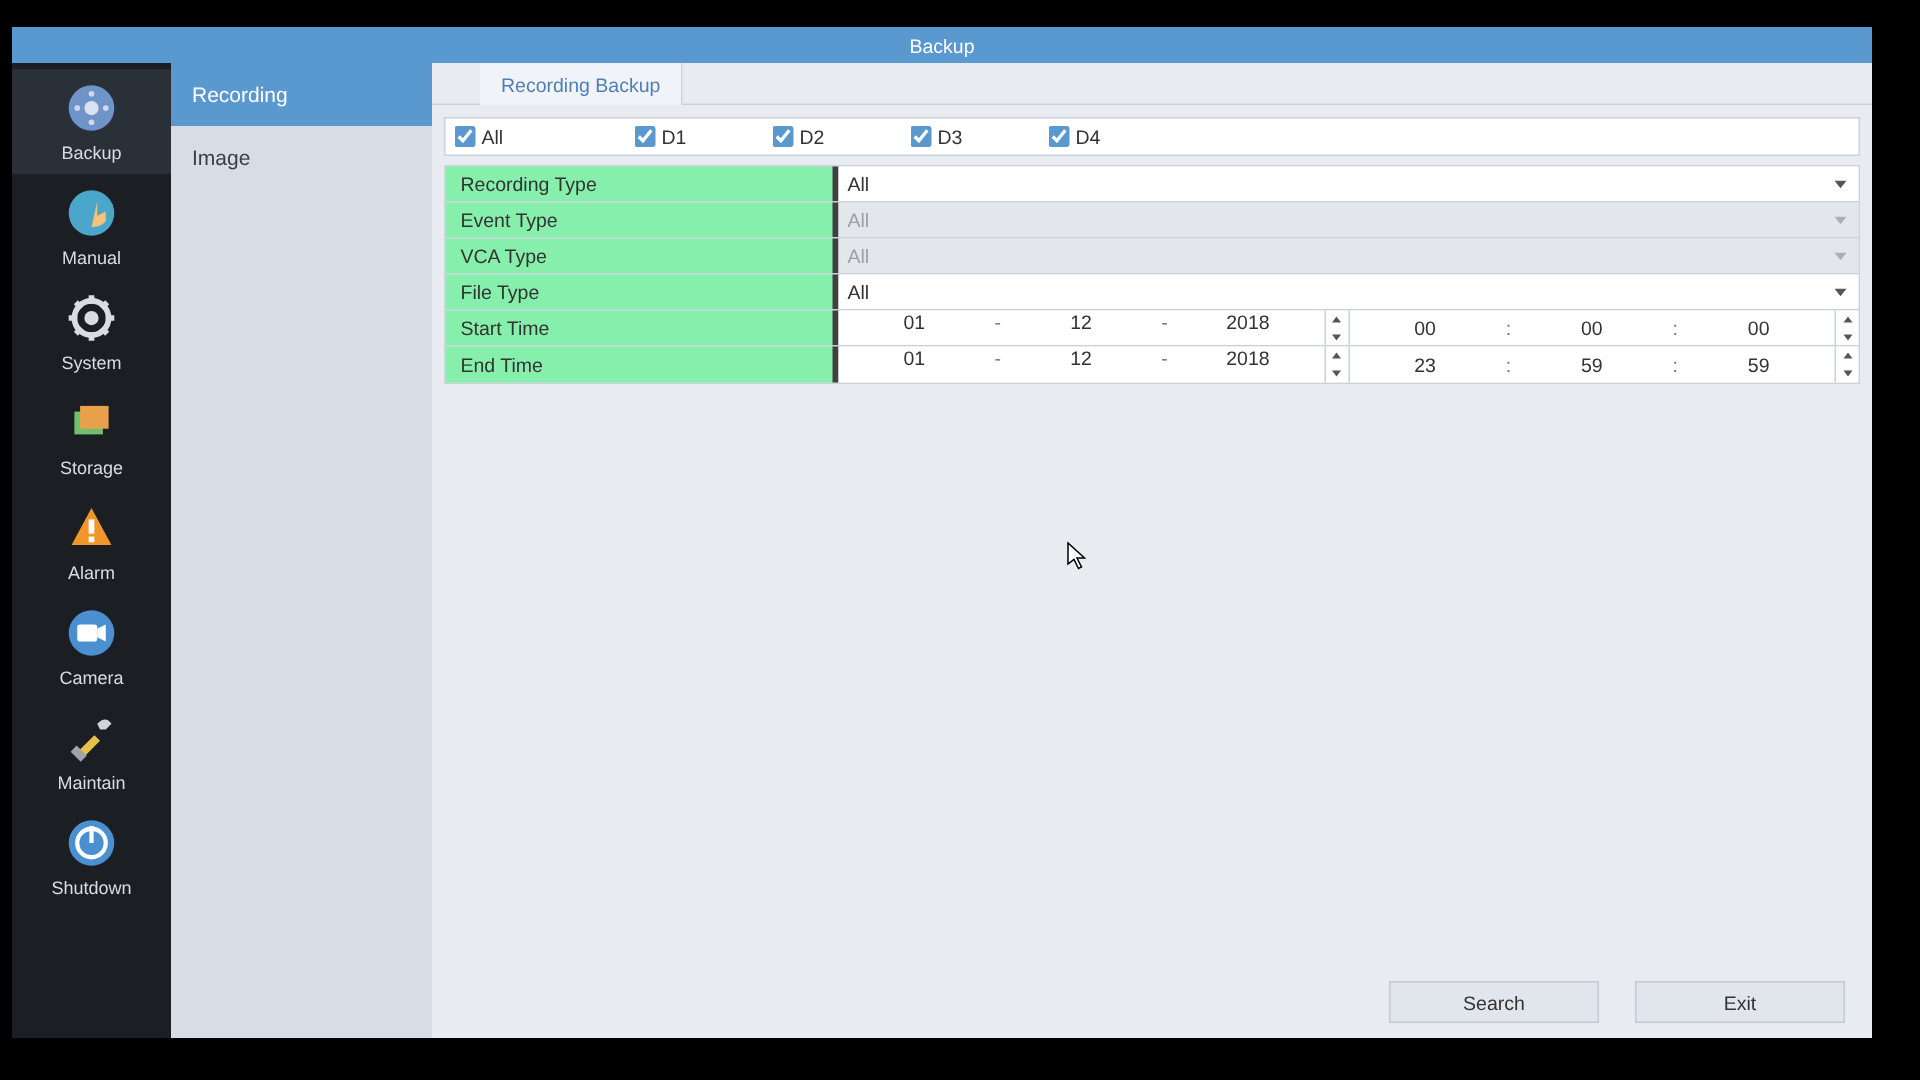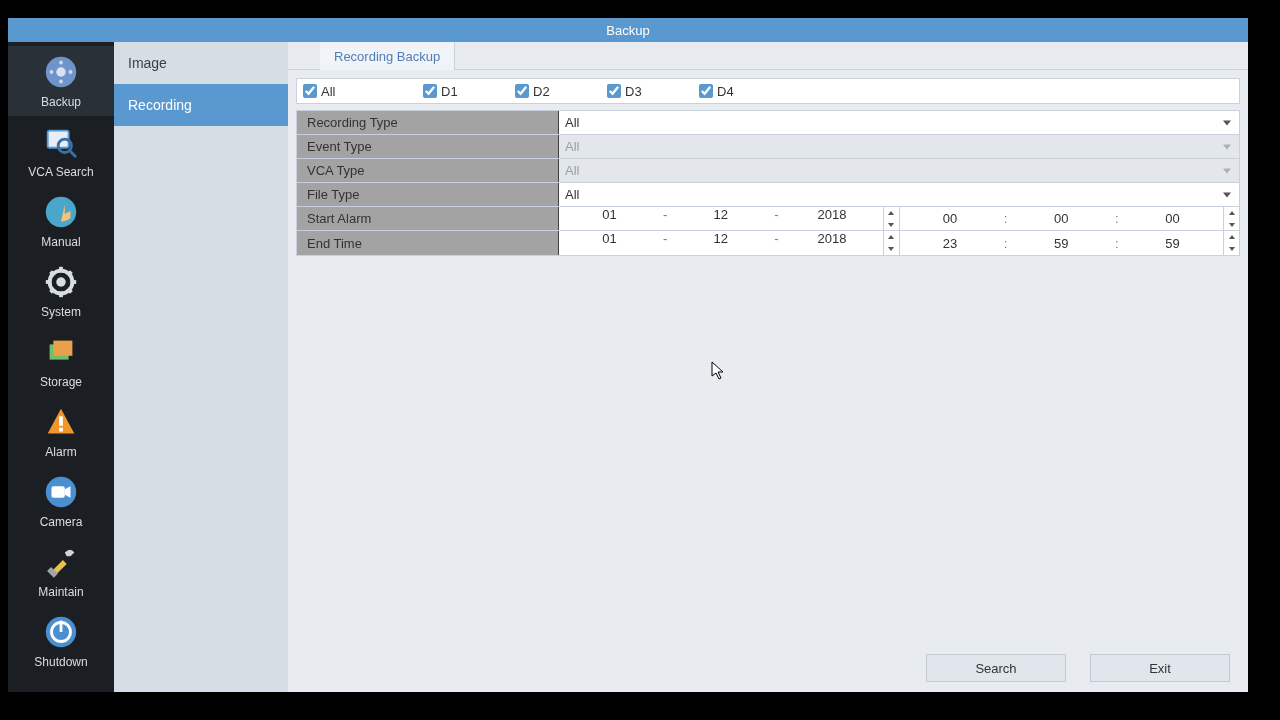--- a/index.html
+++ b/index.html
@@ -20,21 +20,21 @@
   .tab { padding: 0 14px; height: 28px; display: flex; align-items: center; font-size: 13px; color: #4f7fb5; background: #f0f3f7; border-right: 1px solid #c9d1dc; cursor: pointer; }
   .content { padding: 8px; flex: 1; }
   .channel-row { height: 26px; background: #fff; border: 1px solid #c9d1dc; display: flex; align-items: center; padding-left: 6px; gap: 0; }
   .ch { display: flex; align-items: center; gap: 4px; font-size: 13px; color: #333; }
   .ch input { width: 14px; height: 14px; accent-color: #5a98d0; }
   .ch.all { width: 120px; }
   .ch.d { width: 92px; }
   .form { margin-top: 6px; border: 1px solid #c9d1dc; }
   .row { display: flex; height: 24px; border-bottom: 1px solid #c9d1dc; }
   .row:last-child { border-bottom: none; }
-  .row-label { width: 262px; background: #a3a3a3; border-right: 1px solid #404040; padding-left: 10px; display: flex; align-items: center; font-size: 13px; color: #333; }
+  .row-label { width: 262px; background: #86efac; border-right: 4px solid #404040; padding-left: 10px; display: flex; align-items: center; font-size: 13px; color: #333; }
   .row-value { flex: 1; background: #fff; display: flex; align-items: center; padding-left: 6px; font-size: 13px; color: #333; position: relative; }
   .row-value.disabled { background: #e3e7ec; color: #9aa0a8; }
   .row-value .caret { position: absolute; right: 8px; top: 50%; transform: translateY(-50%); width: 0; height: 0; border-left: 4px solid transparent; border-right: 4px solid transparent; border-top: 5px solid #555; }
   .row-value.disabled .caret { border-top-color: #aab0b8; }
   .time-row .row-value { padding: 0; }
   .date-box { flex: 1; display: flex; align-items: flex-start; border-right: 1px solid #c9d1dc; position: relative; }
   .time-box { flex: 1; display: flex; align-items: center; position: relative; }
   .seg { flex: 1; text-align: center; font-size: 13px; color: #333; }
   .sep { width: 10px; text-align: center; color: #777; font-size: 13px; }
   .spinner { width: 16px; height: 24px; display: flex; flex-direction: column; border-left: 1px solid #c9d1dc; }
@@ -64,30 +64,20 @@
               <circle cx="30" cy="20" r="2" fill="#cfd9e8"></circle>
               <circle cx="20" cy="30" r="2" fill="#cfd9e8"></circle>
               <circle cx="10" cy="20" r="2" fill="#cfd9e8"></circle>
             </svg>
         </span>
         <span>Backup</span>
       </div>
       <div class="side-item">
         <span class="icon">
           <svg viewBox="0 0 40 40">
-              <rect x="6" y="8" width="22" height="18" rx="2" fill="#e6eef7" stroke="#5a98d0" stroke-width="2"></rect>
-              <circle cx="24" cy="24" r="7" fill="none" stroke="#3a6fa8" stroke-width="3"></circle>
-              <line x1="29" y1="29" x2="35" y2="35" stroke="#3a6fa8" stroke-width="3" stroke-linecap="round"></line>
-            </svg>
-        </span>
-        <span>VCA Search</span>
-      </div>
-      <div class="side-item">
-        <span class="icon">
-          <svg viewBox="0 0 40 40">
               <circle cx="20" cy="20" r="16" fill="#4aa7c9"></circle>
               <path d="M24 12 L24 22 L30 19 L30 26 Q26 30 20 30" fill="#f5c27a"></path>
             </svg>
         </span>
         <span>Manual</span>
       </div>
       <div class="side-item">
         <span class="icon">
           <svg viewBox="0 0 40 40">
               <circle cx="20" cy="20" r="12" fill="none" stroke="#d8dde3" stroke-width="4"></circle>
@@ -151,22 +141,22 @@
               <circle cx="20" cy="20" r="16" fill="#4a8fd0"></circle>
               <circle cx="20" cy="20" r="10" fill="none" stroke="#fff" stroke-width="3"></circle>
               <line x1="20" y1="8" x2="20" y2="20" stroke="#fff" stroke-width="3"></line>
             </svg>
         </span>
         <span>Shutdown</span>
       </div>
     </div>
 
     <div class="subnav">
+      <div class="subnav-item active">Recording</div>
       <div class="subnav-item">Image</div>
-      <div class="subnav-item active">Recording</div>
     </div>
 
     <div class="main">
       <div class="tabbar">
         <div class="tab">Recording Backup</div>
       </div>
       <div class="content">
         <div class="channel-row">
           <label class="ch all">
               <input type="checkbox" checked="" style="">
@@ -213,21 +203,21 @@
               </div>
           </div>
           <div class="row">
             <div class="row-label">File Type</div>
             <div class="row-value">
                 <span>All</span>
                 <span class="caret"></span>
               </div>
           </div>
           <div class="row time-row">
-            <div class="row-label">Start Alarm</div>
+            <div class="row-label">Start Time</div>
             <div class="row-value">
               <div class="date-box">
                 <span class="seg">01</span>
                   <span class="sep">-</span>
                 <span class="seg">12</span>
                   <span class="sep">-</span>
                 <span class="seg">2018</span>
                 <div class="spinner">
                     <div class="up"></div>
                     <div class="down"></div>

